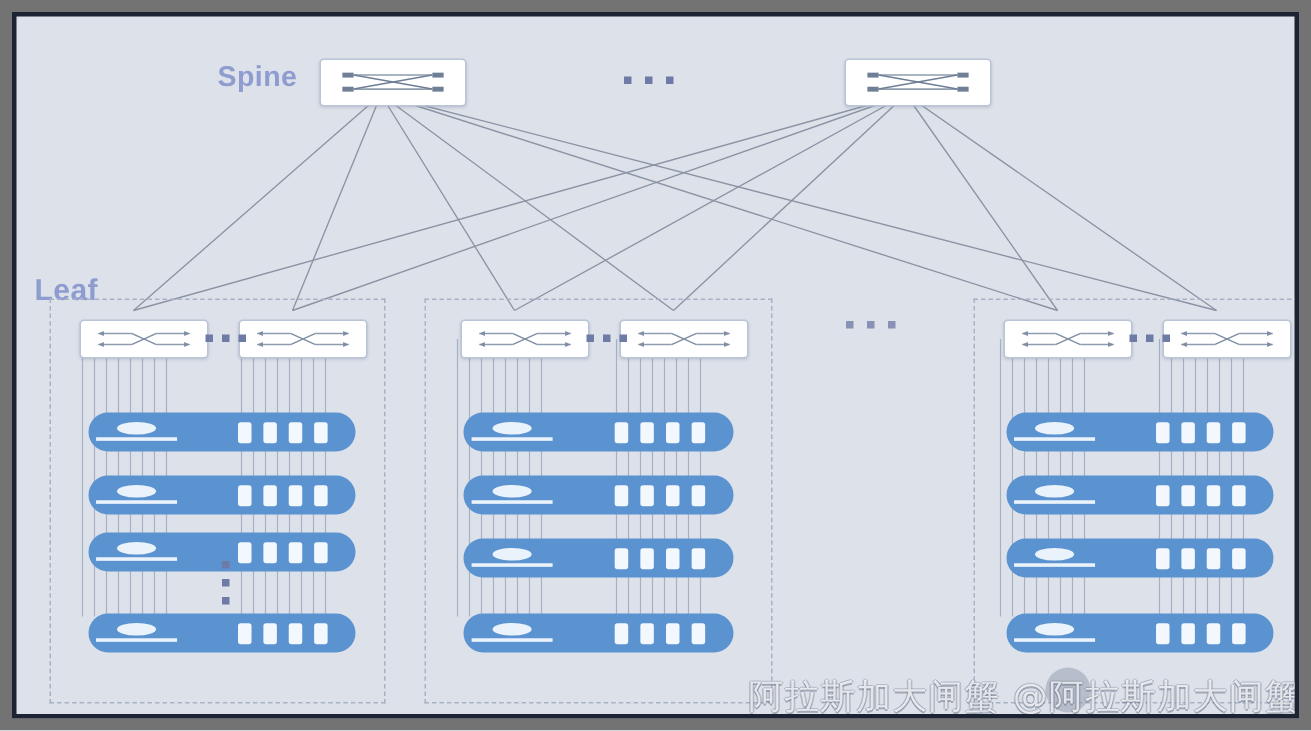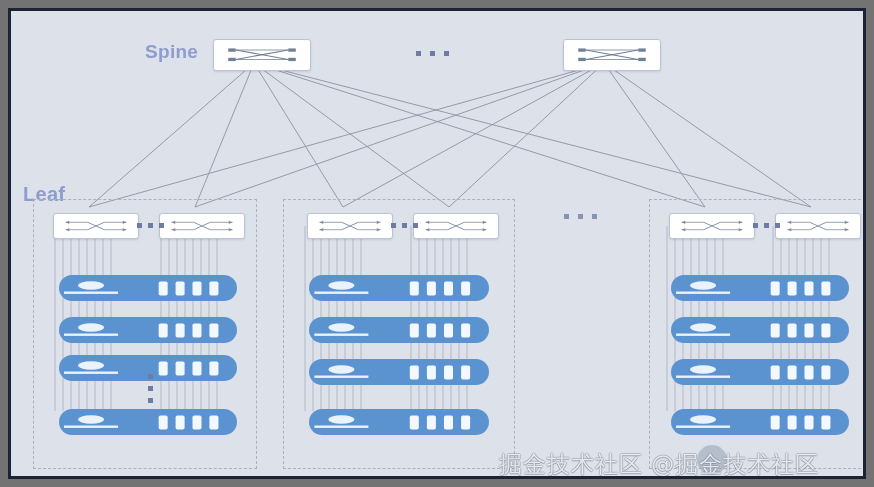--- a/index.html
+++ b/index.html
@@ -464,16 +464,16 @@
         </div>
       </div>
 
     <div class="dots v" id="dots-rack" style="left: 137px; top: 363px;">
       <i></i>
       <i></i>
       <i></i>
     </div>
 
     <div id="wm-badge"></div>
-    <div id="watermark">掘金技术社区 @掘金技术社区</div>
+    <div id="watermark">阿拉斯加大闸蟹 @阿拉斯加大闸蟹</div>
 
   </div>
 </div>
 
 </body></html>

